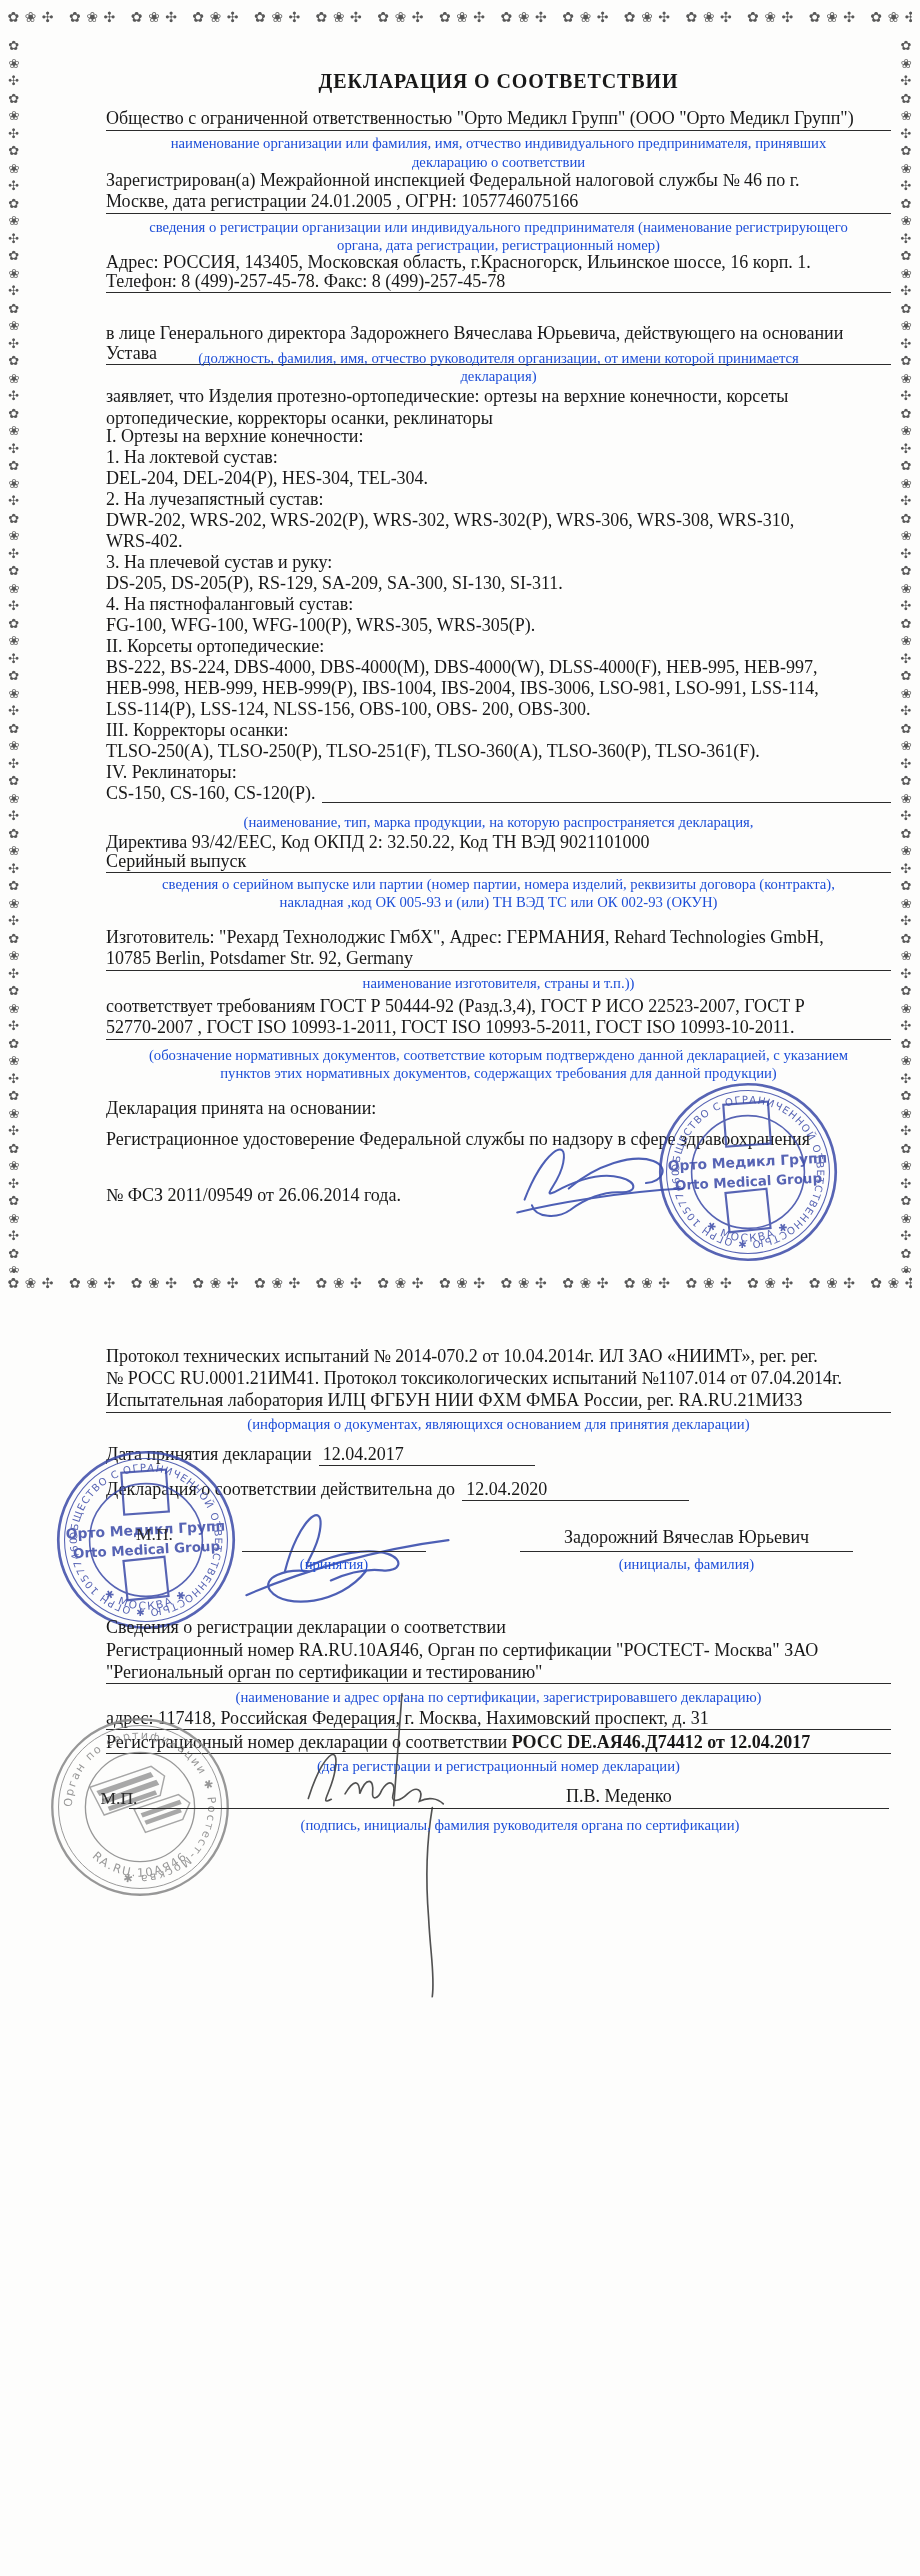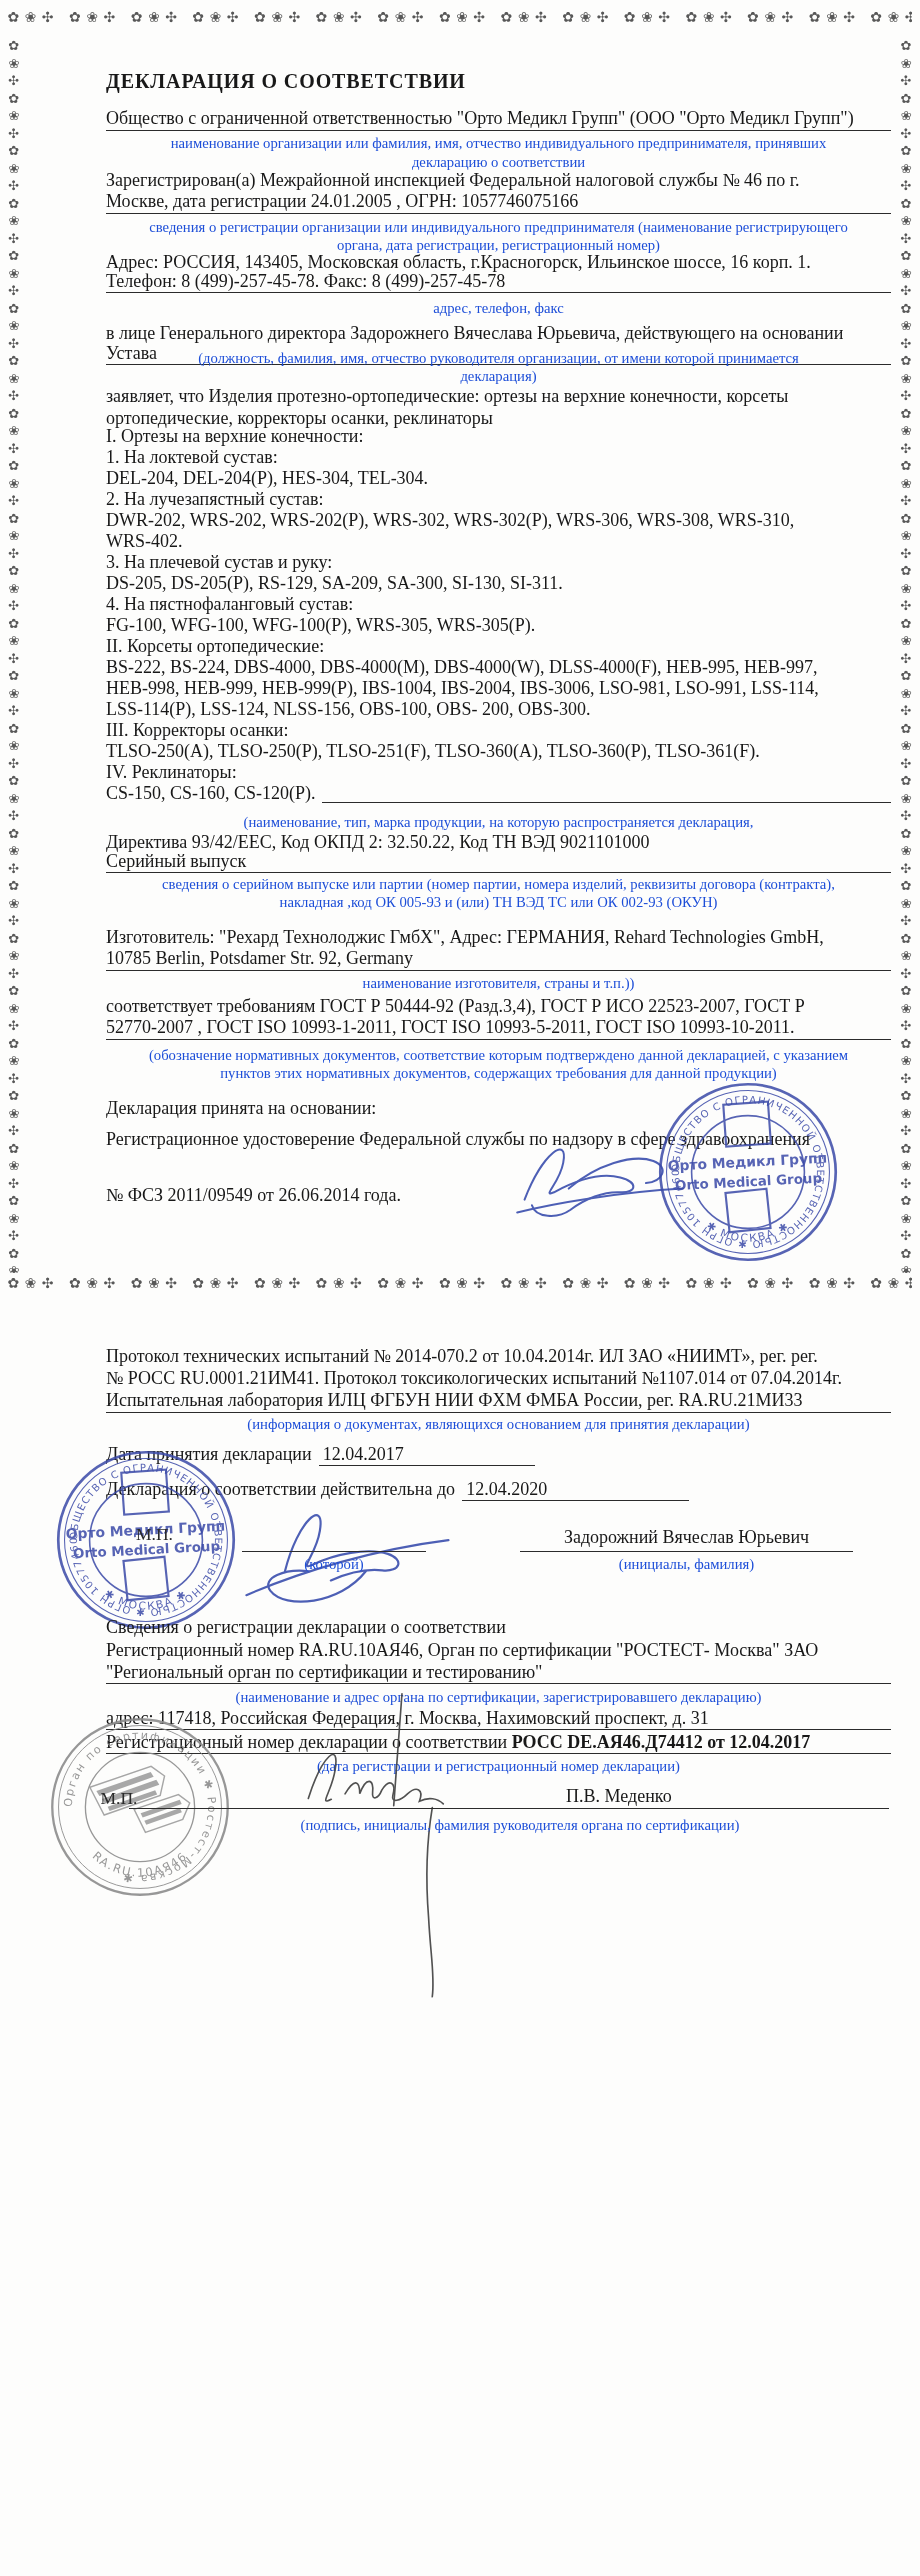--- a/index.html
+++ b/index.html
@@ -2,21 +2,21 @@
 <html style="font-size:14.7px"><head>
 <meta charset="utf-8">
 <style>
   html,body{margin:0;padding:0;background:#ffffff}
   .page{position:relative;width:920px;height:2576px;background:#fdfdfc;
         font-family:"Liberation Serif",serif;color:#181818;overflow:hidden}
   .ln{position:absolute;left:106px;width:785px;font-size:18px;line-height:22px}
   .p23 div{line-height:21px}
   .cap{position:absolute;left:106px;width:785px;font-size:14.7px;line-height:18.4px;
        text-align:center;color:#1d4ed8}
-  .ttl{text-align:left;font-weight:bold;font-size:20px;letter-spacing:0.9px}
+  .ttl{text-align:center;font-weight:bold;font-size:20px;letter-spacing:0.9px}
   .ulx{border-bottom:1.4px solid #2b2b2b;padding-bottom:0.9px}
   .lh22{line-height:20px}
   .hline{position:absolute;height:0;border-top:1.4px solid #2b2b2b}
   .dspan{display:inline-block;border-bottom:1.4px solid #2b2b2b;margin-left:7.4px;padding-left:3.7px}
   .bh{position:absolute;left:7.4px;width:905px;height:29px;overflow:hidden;white-space:nowrap;
       font-family:"DejaVu Sans",sans-serif;font-size:14px;letter-spacing:5.5px;color:#474747;opacity:.9}
   .bv{position:absolute;width:22px;overflow:hidden;white-space:pre-line;text-align:center;
       font-family:"DejaVu Sans",sans-serif;font-size:13px;line-height:17.5px;color:#474747;opacity:.9}
   .stamp,.sig{position:absolute}
   .mp{position:absolute;font-size:17.5px;color:#2a2a2a;text-align:center}
@@ -220,21 +220,20 @@
 
   <div class="ln ulx p23" style="top:170px">
     <div>Зарегистрирован(а) Межрайонной инспекцией Федеральной налоговой службы № 46 по г.</div>
     <div>Москве, дата регистрации 24.01.2005 , ОГРН: 1057746075166</div>
   </div>
   <div class="cap" style="top:236px">органа, дата регистрации, регистрационный номер)</div>
   <div class="cap" style="top:218px">сведения о регистрации организации или индивидуального предпринимателя (наименование регистрирующего</div>
 
   <div class="ln" style="top:251px">Адрес: РОССИЯ, 143405, Московская область, г.Красногорск, Ильинское шоссе, 16 корп. 1.</div>
   <div class="ln ulx lh22" style="top:271px">Телефон: 8 (499)-257-45-78. Факс: 8 (499)-257-45-78</div>
-  <div class="cap" style="top:299px">адрес, телефон, факс</div>
 
   <div class="ln ulx lh22" style="top:323px">в лице Генерального директора Задорожнего Вячеслава Юрьевича, действующего на основании Устава</div>
   <div class="cap" style="top:349px">(должность, фамилия, имя, отчество руководителя организации, от имени которой принимается</div>
   <div class="cap" style="top:367px">декларация)</div>
 
   <div class="ln" style="top:385px">
     <div>заявляет, что Изделия протезно-ортопедические: ортезы на верхние конечности, корсеты</div>
     <div>ортопедические, корректоры осанки, реклинаторы</div>
   </div>
 
@@ -359,21 +358,21 @@
   <div class="mp" style="left:127px;top:1524px;width:55px">М.П.</div>
 
   <svg class="sig" style="left:228px;top:1483px" width="248" height="138" viewBox="0 0 270 150">
     <g fill="none" stroke="#3b4fae" stroke-width="2.4" stroke-linecap="round" opacity="0.9">
       <path d="M62,96 C76,40 106,16 100,52 C96,78 76,96 92,89 C116,77 152,70 174,77 C192,83 188,97 168,95 C150,93 130,98 112,106"></path>
       <path d="M150,96 C122,132 62,138 46,117 C36,103 62,93 88,96"></path>
       <path d="M20,122 C80,96 160,72 240,62"></path>
     </g>
   </svg>
   <div class="hline" style="left:242px;width:184px;top:1551px"></div>
-  <div class="cap" style="left:242px;width:184px;top:1555px">(которой)</div>
+  <div class="cap" style="left:242px;width:184px;top:1555px">(принятия)</div>
 
   <div class="ln" style="left:520px;width:333px;top:1526px;text-align:center">Задорожний Вячеслав Юрьевич</div>
   <div class="hline" style="left:520px;width:333px;top:1551px"></div>
   <div class="cap" style="left:520px;width:333px;top:1555px">(инициалы, фамилия)</div>
 
   <div class="ln" style="top:1616px">Сведения о регистрации декларации о соответствии</div>
   <div class="ln" style="top:1639px">Регистрационный номер RA.RU.10АЯ46, Орган по сертификации "РОСТЕСТ- Москва" ЗАО</div>
   <div class="ln ulx lh22" style="top:1662px">"Региональный орган по сертификации и тестированию"</div>
   <div class="cap" style="top:1688px">(наименование и адрес органа по сертификации, зарегистрировавшего декларацию)</div>
   <div class="ln ulx lh22" style="top:1708px">адрес: 117418, Российская Федерация, г. Москва, Нахимовский проспект, д. 31</div>

